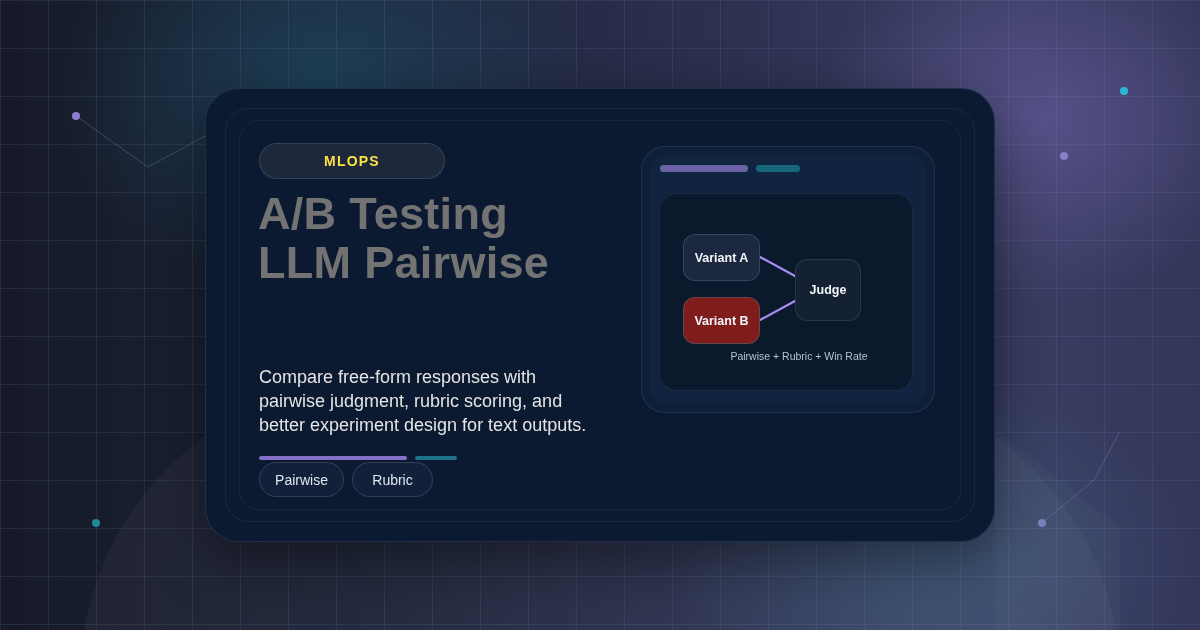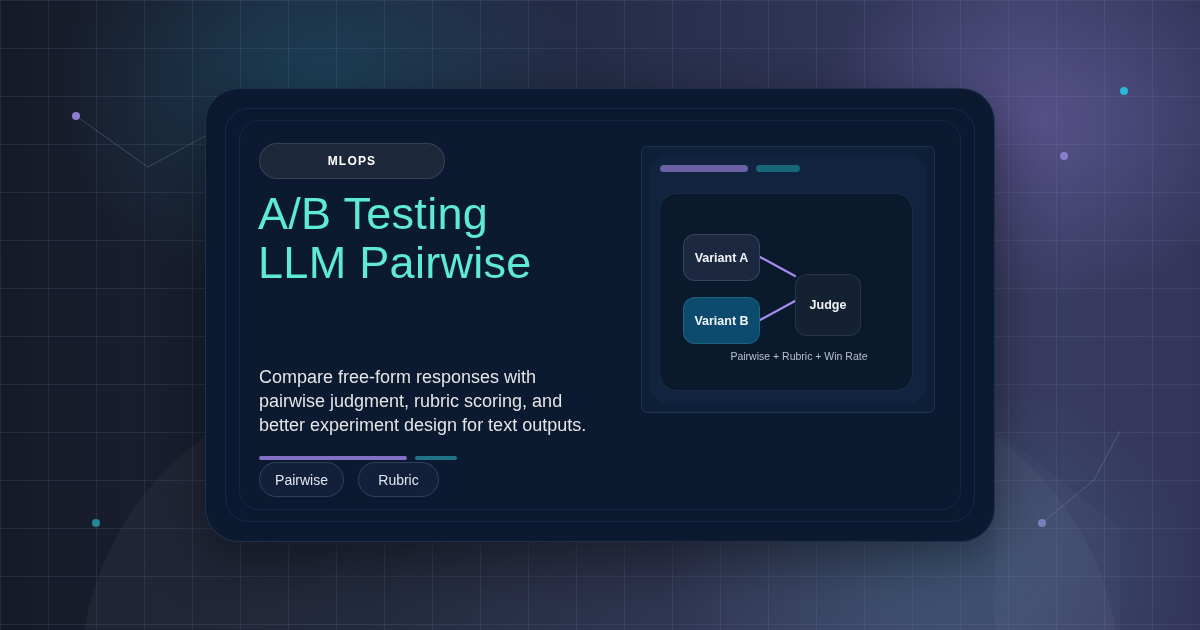--- a/index.html
+++ b/index.html
@@ -50,60 +50,60 @@
     position: absolute; left: 33px; top: 31px; right: 33px; bottom: 31px;
     border-radius: 20px;
     border: 1px solid rgba(120,150,200,0.10);
   }
 
   .tag {
     position: absolute; left: 53px; top: 54px; width: 186px; height: 36px;
     border-radius: 18px;
     background: #1d293a;
     border: 1px solid rgba(150,170,200,0.2);
-    color: #ffffff;
-    font-weight: 700; font-size: 12px; letter-spacing: 1.2px;
+    color: #fde047;
+    font-weight: 700; font-size: 14px; letter-spacing: 1.2px;
     display: flex; align-items: center; justify-content: center;
   }
   .title {
     position: absolute; left: 52px; top: 100px; width: 380px;
-    color: #5eead4;
-    font-weight: 400; font-size: 45px; line-height: 49px;
+    color: #737373;
+    font-weight: 700; font-size: 45px; line-height: 49px;
     letter-spacing: 0.3px;
   }
   .title span { display: block; }
   .desc {
     position: absolute; left: 53px; top: 276px; width: 340px;
     color: #e5e5e5;
     font-size: 18px; line-height: 24px;
     height: 90px; overflow: hidden;
   }
   .bar {
     position: absolute; height: 4px; border-radius: 2px;
   }
   .bar-purple { left: 53px; top: 367px; width: 148px; background: #8470c4; }
   .bar-teal   { left: 209px; top: 367px; width: 42px; background: #1e7388; }
 
-  .chips { position: absolute; left: 53px; top: 373px; display: flex; gap: 14px; }
+  .chips { position: absolute; left: 53px; top: 373px; display: flex; gap: 8px; }
   .chip {
     height: 35px; padding: 0 17px;
     border-radius: 18px;
     background: #12203a;
     border: 1px solid rgba(150,170,200,0.22);
     color: #e1e6ef; font-size: 14px;
     display: flex; align-items: center; justify-content: center;
   }
   .chip:nth-child(1) { width: 85px; }
   .chip:nth-child(2) { width: 81px; }
   .chip:nth-child(3) { width: 90px; }
 
   
   .panel {
     position: absolute; left: 435px; top: 57px; width: 294px; height: 267px;
-    border-radius: 6px;
+    border-radius: 24px;
     background: #0e1f38;
     border: 1px solid rgba(120,150,200,0.16);
   }
   .panel-inner-glow {
     position: absolute; left: 8px; top: 8px; right: 8px; bottom: 8px;
     border-radius: 18px;
     background: #102440;
   }
   .panel-bar {
     position: absolute; height: 7px; border-radius: 4px; top: 18px;
@@ -121,24 +121,24 @@
     border-radius: 12px;
     color: #f1f4f8; font-weight: 700; font-size: 12.5px;
     display: flex; align-items: center; justify-content: center;
   }
   .node-a {
     left: 23px; top: 40px; width: 77px; height: 47px;
     background: #1c2840; border: 1px solid rgba(150,170,210,0.22);
   }
   .node-b {
     left: 23px; top: 103px; width: 77px; height: 47px;
-    background: #0c4a6e; border: 1px solid rgba(60,160,170,0.32);
+    background: #7f1d1d; border: 1px solid rgba(60,160,170,0.32);
   }
   .node-judge {
-    left: 135px; top: 80px; width: 66px; height: 62px;
+    left: 135px; top: 65px; width: 66px; height: 62px;
     background: #142132; border: 1px solid rgba(150,170,210,0.16);
   }
   svg.links { position: absolute; left: 0; top: 0; width: 254px; height: 198px; }
   .caption {
     position: absolute; left: 0; width: 238px; top: 156px;
     text-align: center;
     color: #b6c0cf; font-size: 10.5px; margin-left: 20px;
   }
 </style>
 </head>

